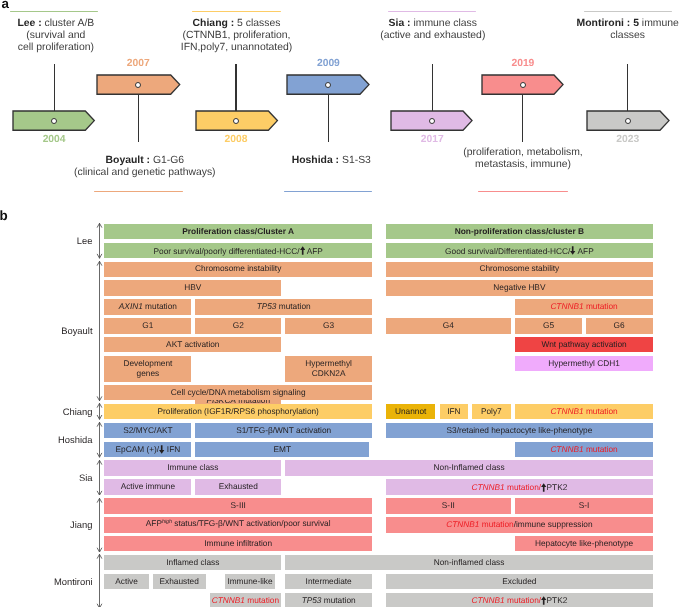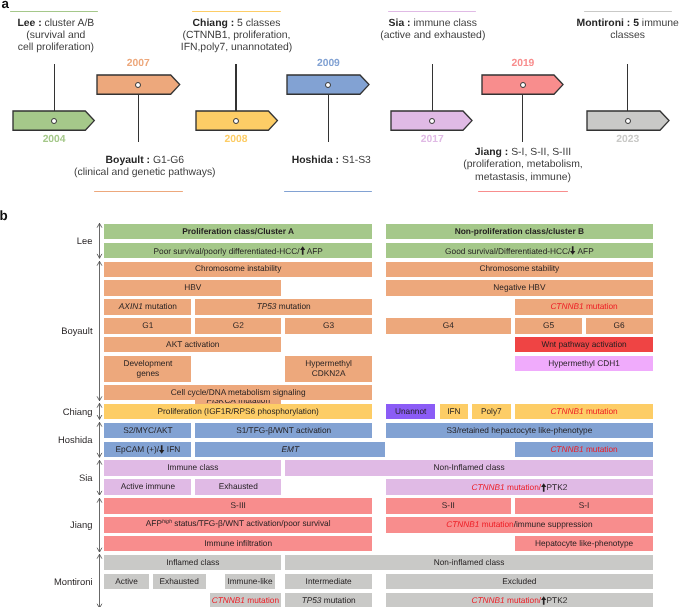--- a/index.html
+++ b/index.html
@@ -98,21 +98,20 @@
         <div><span>(active and exhausted)</span></div>
       </div>
       <div class="stem" style="top: 63.6px; height: 57px; left: 431.6px;"></div>
       <svg width="85" height="23.2" class="tarrow" style="left: 389.2px; top: 109px;">
         <path d="M2,2 H74 L83,11.6 L74,21.2 H2 Z" fill="#e0bae5" stroke="#333333" stroke-width="1.35" stroke-linejoin="miter"></path>
       </svg>
       <div class="knob" style="left: 429.1px; top: 117.5px;"></div>
       <div class="yr" style="left: 382.2px; width: 100px; top: 134.6px; color: rgb(224, 186, 229);">2017</div>
       <div class="rule" style="left: 478.4px; width: 89.3px; top: 190.8px; background: rgb(248, 141, 141);"></div>
       <div class="cap" style="left: 373px; width: 300px; top: 147.2px;">
-        <div><span class="b">Jiang :</span><span> S-I, S-II, S-III</span></div>
         <div><span>(proliferation, metabolism,</span></div>
         <div><span>metastasis, immune)</span></div>
       </div>
       <div class="stem" style="top: 84.9px; height: 57.6px; left: 522.3px;"></div>
       <svg width="84.99999999999994" height="23.2" class="tarrow" style="left: 480.3px; top: 73.3px;">
         <path d="M2,2 H73.99999999999994 L82.99999999999994,11.6 L73.99999999999994,21.2 H2 Z" fill="#f88d8d" stroke="#333333" stroke-width="1.35" stroke-linejoin="miter"></path>
       </svg>
       <div class="knob" style="left: 519.8px; top: 81.8px;"></div>
       <div class="yr" style="left: 472.9px; width: 100px; top: 59px; color: rgb(248, 141, 141);">2019</div>
       <div class="rule" style="left: 583.7px; width: 88.5px; top: 10.6px; background: rgb(201, 201, 199);"></div>
@@ -152,31 +151,31 @@
       <div class="bar" style="left: 104.4px; width: 176.8px; top: 337.08px; height: 15.4px; background: rgb(237, 168, 124);"><div><span>AKT activation</span></div></div>
       <div class="bar" style="left: 515.3px; width: 137.5px; top: 337.08px; height: 15.4px; background: #ef4444;"><div><span>Wnt pathway activation</span></div></div>
       <div class="bar" style="left: 104.4px; width: 87px; top: 355.96px; height: 25.7px; background: rgb(237, 168, 124);"><div><span>Development
 genes</span></div></div>
       <div class="bar" style="left: 195.3px; width: 85.9px; top: 355.96px; height: 25.7px; background: rgb(237, 168, 124); margin-top: 32px;"><div><span class="it">PI3KCA</span><span> mutation</span></div></div>
       <div class="bar" style="left: 285.3px; width: 86.7px; top: 355.96px; height: 25.7px; background: rgb(237, 168, 124);"><div><span>Hypermethyl
 CDKN2A</span></div></div>
       <div class="bar" style="left: 515.3px; width: 137.5px; top: 355.96px; height: 15.2px; background: #f0abfc;"><div><span>Hypermethyl CDH1</span></div></div>
       <div class="bar" style="left: 104.4px; width: 267.6px; top: 384.97px; height: 15.4px; background: rgb(237, 168, 124);"><div><span>Cell cycle/DNA metabolism signaling</span></div></div>
       <div class="bar" style="left: 104.4px; width: 267.6px; top: 403.85px; height: 15.4px; background: rgb(253, 205, 102);"><div><span>Proliferation (IGF1R/RPS6 phosphorylation)</span></div></div>
-      <div class="bar" style="left: 386px; width: 49.3px; top: 403.85px; height: 15.4px; background: #8b5cf6;"><div><span>Unannot</span></div></div>
+      <div class="bar" style="left: 386px; width: 49.3px; top: 403.85px; height: 15.4px; background: #eab308;"><div><span>Unannot</span></div></div>
       <div class="bar" style="left: 439.9px; width: 28px; top: 403.85px; height: 15.4px; background: rgb(253, 205, 102);"><div><span>IFN</span></div></div>
       <div class="bar" style="left: 472.1px; width: 38.5px; top: 403.85px; height: 15.4px; background: rgb(253, 205, 102);"><div><span>Poly7</span></div></div>
       <div class="bar" style="left: 515.3px; width: 137.5px; top: 403.85px; height: 15.4px; background: rgb(253, 205, 102);"><div><span class="it rd">CTNNB1</span><span class="rd"> mutation</span></div></div>
       <div class="bar" style="left: 104.4px; width: 87px; top: 422.73px; height: 15.4px; background: rgb(130, 162, 211);"><div><span>S2/MYC/AKT</span></div></div>
       <div class="bar" style="left: 195.3px; width: 176.7px; top: 422.73px; height: 15.4px; background: rgb(130, 162, 211);"><div><span>S1/TFG-β/WNT activation</span></div></div>
       <div class="bar" style="left: 386px; width: 266.8px; top: 422.73px; height: 15.4px; background: rgb(130, 162, 211);"><div><span>S3/retained hepactocyte like-phenotype</span></div></div>
       <div class="bar" style="left: 104.4px; width: 87px; top: 441.61px; height: 15.4px; background: rgb(130, 162, 211);"><div><span>EpCAM (+)/</span><span class="glyph"><svg width="5.4" height="9.2" viewBox="0 0 5.4 9.2">
               <path d="M2.7,8.85 L5.35,5.05 H3.52 V0.15 H1.88 V5.05 H0.05 Z" fill="#231f20"></path>
             </svg></span><span> IFN</span></div></div>
-      <div class="bar" style="left: 195.3px; width: 190px; top: 441.61px; height: 15.4px; background: rgb(130, 162, 211); font-style: italic;"><div><span>EMT</span></div></div>
+      <div class="bar" style="left: 195.3px; width: 174px; top: 441.61px; height: 15.4px; background: rgb(130, 162, 211);"><div><span>EMT</span></div></div>
       <div class="bar" style="left: 515.3px; width: 137.5px; top: 441.61px; height: 15.4px; background: rgb(130, 162, 211);"><div><span class="it rd">CTNNB1</span><span class="rd"> mutation</span></div></div>
       <div class="bar" style="left: 104.4px; width: 176.8px; top: 460.49px; height: 15.4px; background: rgb(224, 186, 229);"><div><span>Immune class</span></div></div>
       <div class="bar" style="left: 285.3px; width: 367.5px; top: 460.49px; height: 15.4px; background: rgb(224, 186, 229);"><div><span>Non-Inflamed class</span></div></div>
       <div class="bar" style="left: 104.4px; width: 87px; top: 479.37px; height: 15.4px; background: rgb(224, 186, 229);"><div><span>Active immune</span></div></div>
       <div class="bar" style="left: 195.3px; width: 85.9px; top: 479.37px; height: 15.4px; background: rgb(224, 186, 229);"><div><span>Exhausted</span></div></div>
       <div class="bar" style="left: 386px; width: 266.8px; top: 479.37px; height: 15.4px; background: rgb(224, 186, 229);"><div><span class="it rd">CTNNB1</span><span class="rd"> mutation/</span><span class="glyph"><svg width="5.4" height="9.2" viewBox="0 0 5.4 9.2">
               <path d="M2.7,0.15 L5.35,3.95 H3.52 V8.85 H1.88 V3.95 H0.05 Z" fill="#231f20"></path>
             </svg></span><span>PTK2</span></div></div>
       <div class="bar" style="left: 104.4px; width: 267.6px; top: 498.25px; height: 15.4px; background: rgb(248, 141, 141);"><div><span>S-III</span></div></div>
       <div class="bar" style="left: 386px; width: 124.6px; top: 498.25px; height: 15.4px; background: rgb(248, 141, 141);"><div><span>S-II</span></div></div>

